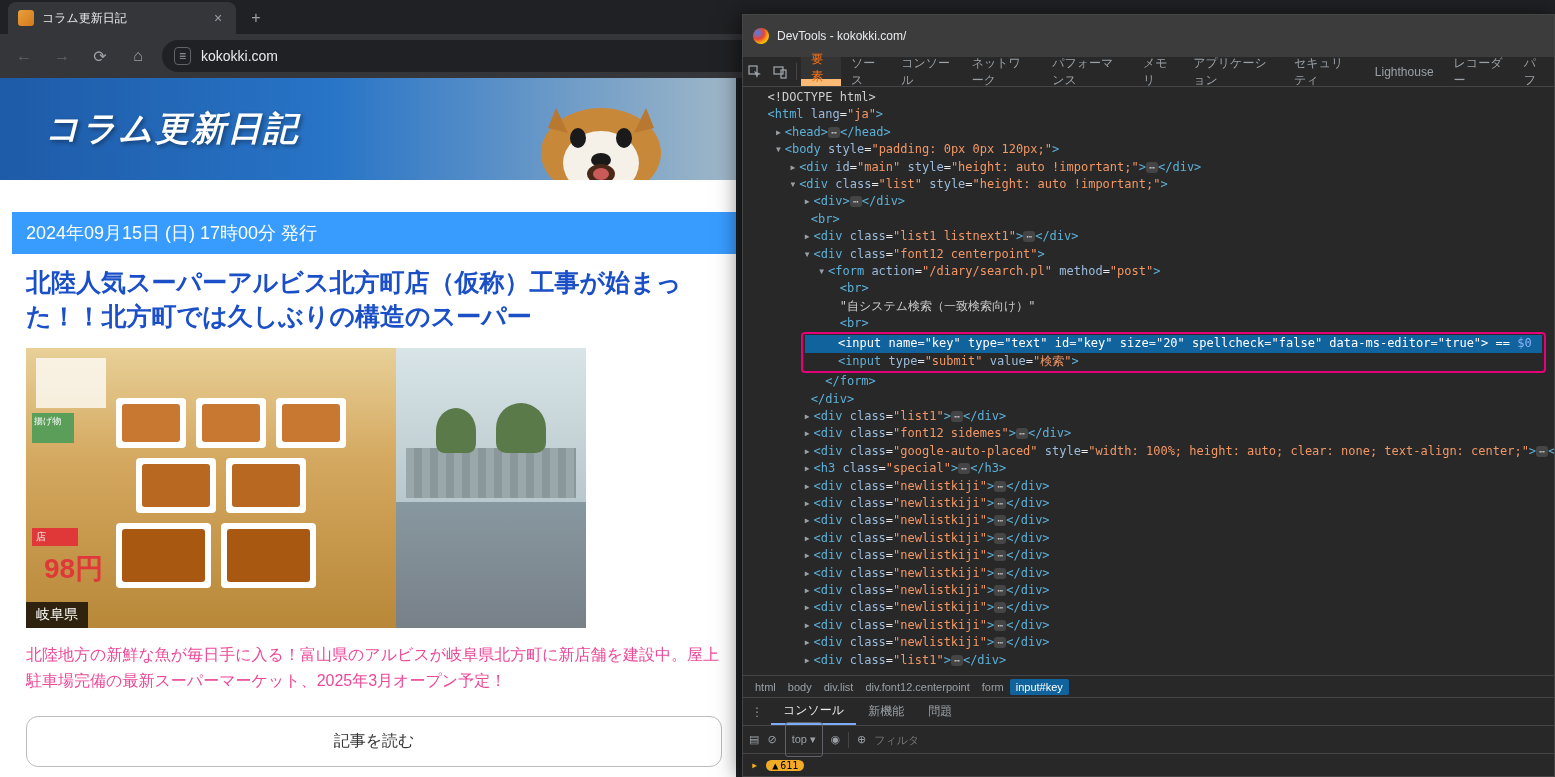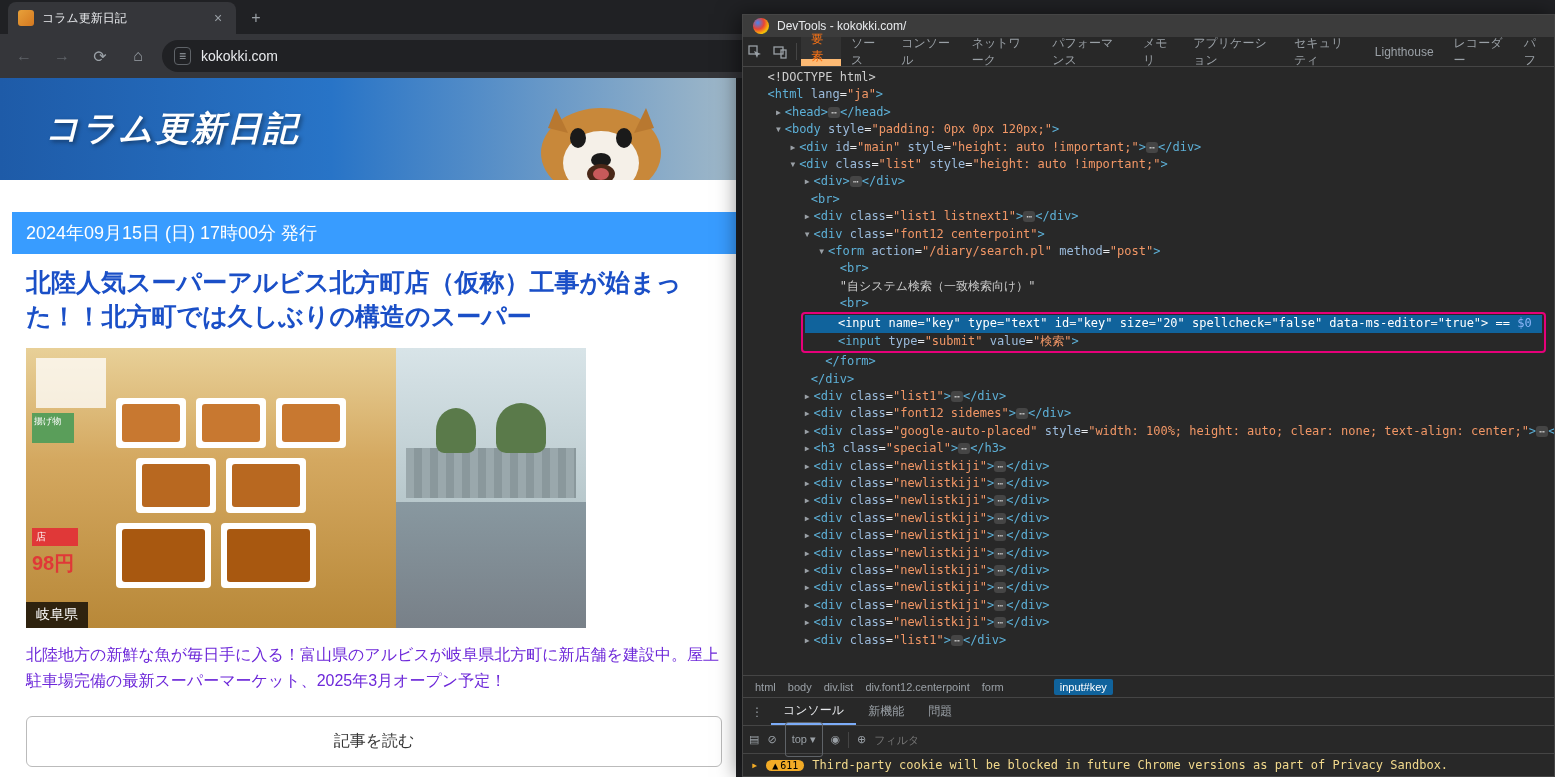--- a/index.html
+++ b/index.html
@@ -22,26 +22,26 @@
 .viewport { position:absolute; top:78px; left:0; width:736px; bottom:0; background:#fff; color:#222; overflow:hidden; }
 .banner { height:102px; background:linear-gradient(90deg,#1e5ba8 0%,#2874c7 45%,#a0b8c8 100%); position:relative; display:flex; align-items:center; padding-left:45px; }
 .banner-title { color:#fff; font-size:34px; font-weight:800; font-style:italic; text-shadow:2px 2px 4px rgba(0,0,0,0.4); letter-spacing:2px; }
 .dog { position:absolute; right:40px; top:0; width:190px; height:102px; }
 .dog svg { width:100%; height:100%; }
 .content { padding:0 0 0 12px; }
 .date-bar { background:#389cff; color:#fff; padding:9px 14px; font-size:18px; margin-top:32px; }
 .headline { color:#1a4fc7; font-size:25px; font-weight:700; padding:12px 14px 8px; line-height:1.35; }
 .article-img { margin:6px 14px; width:560px; height:280px; position:relative; background:linear-gradient(180deg,#e8d098 0%,#d4a860 40%,#b88838 100%); overflow:hidden; }
 .img-badge { position:absolute; left:0; bottom:0; background:rgba(0,0,0,0.75); color:#fff; padding:4px 10px; font-size:14px;margin-top:22px; }
-.article-text { padding:8px 14px; font-size:16px; line-height:1.65; color:#6d28d9; }
-.read-btn { margin:14px; border:1px solid #bbb; border-radius:6px; text-align:center; padding:14px; font-size:16px; color:#333; cursor:pointer; }
+.article-text { padding:8px 14px; font-size:16px; line-height:1.65; color:#ec4899; }
+.read-btn { margin:14px; border:1px solid #bbb; border-radius:12px; text-align:center; padding:14px; font-size:16px; color:#333; cursor:pointer; }
 
 
 .devtools { position:absolute; top:14px; left:742px; right:0; bottom:0; background:#282828; border:1px solid #454545; box-shadow:-4px 0 20px rgba(0,0,0,0.5); display:flex; flex-direction:column; font-family:"Segoe UI",Meiryo,sans-serif; }
-.dt-title { height:22px; background:#3c3c3c; display:flex; align-items:center; padding:0 10px; gap:8px; font-size:12px; }
+.dt-title { height:42px; background:#3c3c3c; display:flex; align-items:center; padding:0 10px; gap:8px; font-size:12px; }
 .dt-ico { width:16px; height:16px; border-radius:50%; background:radial-gradient(circle at 30% 30%,#4285f4,#ea4335 40%,#fbbc05 70%,#34a853); }
 .dt-tabs { height:30px; background:#282828; border-bottom:1px solid #454545; display:flex; align-items:stretch; font-size:12px; }
 .dt-tool { width:28px; display:flex; align-items:center; justify-content:center; color:#9aa0a6; cursor:pointer; }
 .dt-tab { padding:0 10px; display:flex; align-items:center; color:#9aa0a6; cursor:pointer; }
 .dt-tab.active { color:#f97316; border-bottom:7px solid #fdba74; background:#333; }
 .dt-spacer { flex:1; }
 
 
 .elements { flex:1; overflow:auto; font-family:Consolas,Menlo,monospace; font-size:12px; line-height:1.45; padding:2px 0 2px 6px; position:relative; }
 .row { white-space:pre; padding:0 4px; }
@@ -51,21 +51,21 @@
 .val { color:#f29766; }
 .txt { color:#ccc; }
 .ellip { background:#454545; color:#ccc; border-radius:3px; padding:0 3px; font-size:10px; }
 .row.sel { background:#10639c; }
 .row.sel .tag,.row.sel .attr,.row.sel .val,.row.sel .txt { color:#fff; }
 .hl-box { border:2px solid #e6007a; border-radius:4px; padding:1px 2px; }
 
 
 .crumbs { height:22px; background:#282828; border-top:1px solid #454545; display:flex; align-items:center; font-size:11px; padding:0 6px; gap:0; color:#9aa0a6; }
 .crumb { padding:2px 6px; cursor:pointer; }
-.crumb.sel { background:#10639c; color:#fff; border-radius:2px;margin-left:44px; }
+.crumb.sel { background:#10639c; color:#fff; border-radius:2px; }
 
 
 .drawer { border-top:1px solid #454545; background:#282828; }
 .drawer-tabs { height:28px; display:flex; align-items:stretch; font-size:12px; border-bottom:1px solid #454545; }
 .dr-tab { padding:0 12px; display:flex; align-items:center; color:#9aa0a6; cursor:pointer; }
 .dr-tab.active { color:#e8eaed; border-bottom:2px solid #7cacf8; }
 .dr-tab:first-child { padding:0 8px; }
 .console-bar { height:28px; display:flex; align-items:center; padding:0 6px; gap:8px; font-size:11px; color:#9aa0a6; border-bottom:1px solid #454545; }
 .filter-inp { background:transparent; border:none; color:#9aa0a6; font-size:11px; outline:none; flex:1; }
 .console-msg { padding:4px 8px; font-size:12px; display:flex; align-items:center; gap:8px; font-family:Consolas,monospace; }
@@ -126,21 +126,21 @@
       </svg>
     </div>
   </div>
   <div class="content">
     <div class="date-bar">2024年09月15日 (日) 17時00分 発行</div>
     <div class="headline">北陸人気スーパーアルビス北方町店（仮称）工事が始まった！！北方町では久しぶりの構造のスーパー</div>
     <div class="article-img">
       <div class="shelf" style="left:10px;top:10px;width:70px;height:50px;"></div>
       <div class="shelf" style="left:6px;top:65px;width:42px;height:30px;background:#5a9e5a;color:#fff;font-size:9px;padding:2px;">揚げ物</div>
       <div class="sign" style="left:6px;top:180px;width:46px;background:#e03838;">店</div>
-      <div class="sign" style="left:2px;top:200px;font-size:20px;font-weight:bold;background:transparent;color:#e03838;">98円</div>
+      <div class="sign" style="left:14px;top:200px;font-size:28px;font-weight:bold;background:transparent;color:#e03838;">98円</div>
 
       <div style="position:absolute;left:90px;top:50px;width:260px;height:210px;">
         <div style="position:absolute;left:0;top:0;width:70px;height:50px;background:#fff;border-radius:4px;">
             <div style="margin:6px;height:38px;background:#c87830;border-radius:3px;"></div>
           </div>
         <div style="position:absolute;left:80px;top:0;width:70px;height:50px;background:#fff;border-radius:4px;">
             <div style="margin:6px;height:38px;background:#c87830;border-radius:3px;"></div>
           </div>
         <div style="position:absolute;left:160px;top:0;width:70px;height:50px;background:#fff;border-radius:4px;">
             <div style="margin:6px;height:38px;background:#c87830;border-radius:3px;"></div>
@@ -267,16 +267,15 @@
       <span style="cursor:pointer;">⊘</span>
       <span style="border:1px solid #5f6368;border-radius:3px;padding:10px 6px;cursor:pointer;">top ▾</span>
       <span style="cursor:pointer;">◉</span>
       <span style="width:1px;height:16px;background:#454545;"></span>
       <span>⊕</span>
       <input class="filter-inp" placeholder="フィルタ" style="">
     </div>
     <div class="console-msg">
       <span class="warn-tri">▸</span>
       <span class="warn-badge">▲ <span>611</span></span>
-      <span style="color:#f2d98c;">Third-party cookie will be blocked in future Chrome versions as part of Privacy Sandbox.</span>
     </div>
   </div>
 </div>
 
 </body></html>

